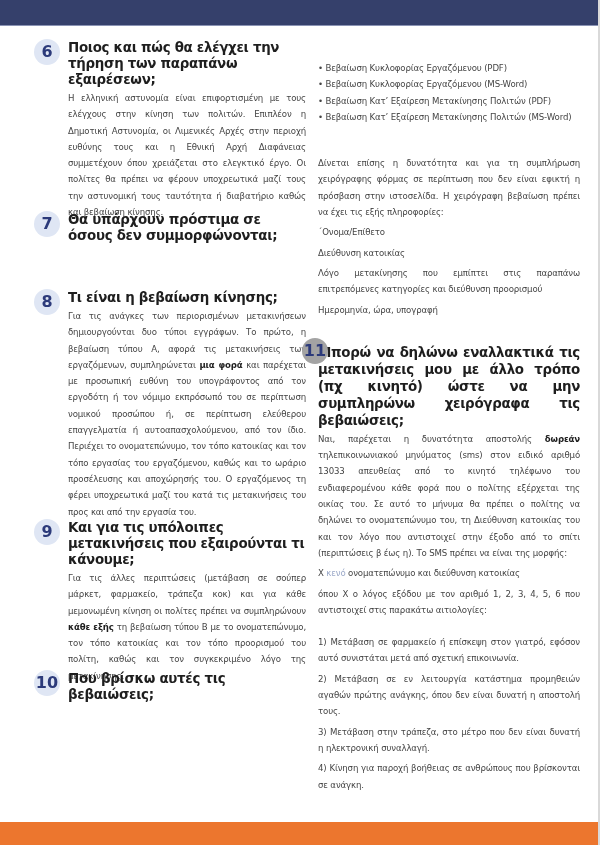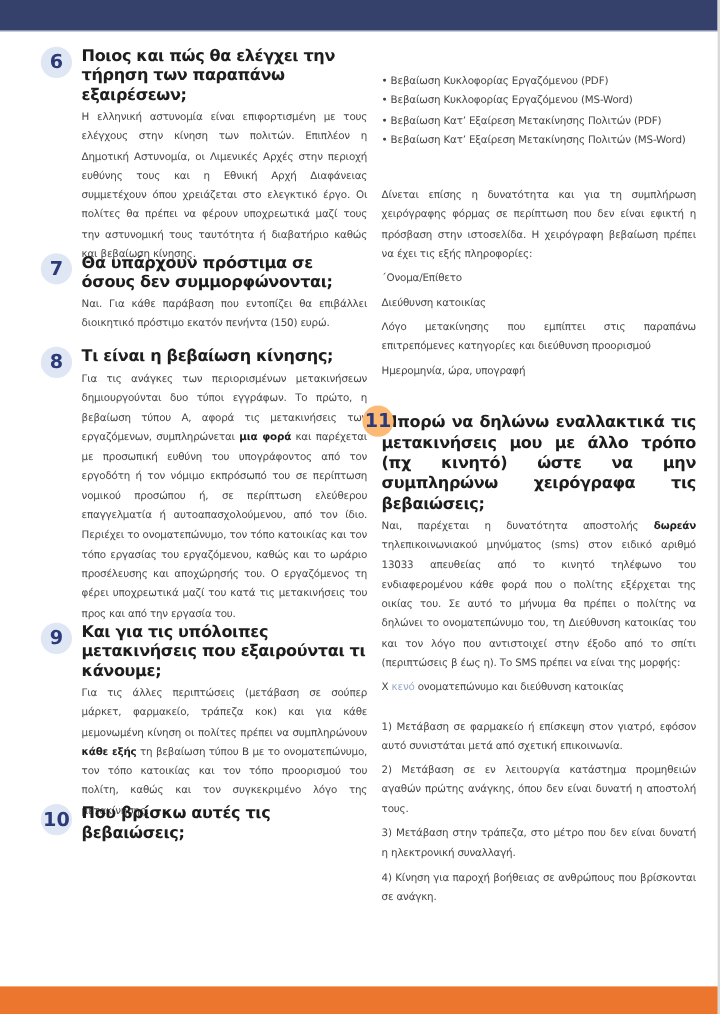--- a/index.html
+++ b/index.html
@@ -67,21 +67,20 @@
     <div class="sec-head">
       <h2 class="sec-title">Ποιος και πώς θα ελέγχει την τήρηση των παραπάνω εξαιρέσεων;</h2>
       <p class="p">Η ελληνική αστυνομία είναι επιφορτισμένη με τους ελέγχους στην κίνηση των πολιτών. Επιπλέον η Δημοτική Αστυνομία, οι Λιμενικές Αρχές στην περιοχή ευθύνης τους και η Εθνική Αρχή Διαφάνειας συμμετέχουν όπου χρειάζεται στο ελεγκτικό έργο. Οι πολίτες θα πρέπει να φέρουν υποχρεωτικά μαζί τους την αστυνομική τους ταυτότητα ή διαβατήριο καθώς και βεβαίωση κίνησης.</p>
     </div>
   </div>
 
   <div class="section" id="s7">
     <div class="num" style="background: rgb(223, 230, 244); color: rgb(44, 58, 122);">7</div>
     <div class="sec-head">
       <h2 class="sec-title">Θα υπάρχουν πρόστιμα σε όσους δεν συμμορφώνονται;</h2>
-      <p class="p">Ναι. Για κάθε παράβαση που εντοπίζει θα επιβάλλει διοικητικό πρόστιμο εκατόν πενήντα (150) ευρώ.</p>
     </div>
   </div>
 
   <div class="section" id="s8">
     <div class="num" style="background: rgb(223, 230, 244); color: rgb(44, 58, 122);">8</div>
     <div class="sec-head">
       <h2 class="sec-title">Τι είναι η βεβαίωση κίνησης;</h2>
       <p class="p"><span>Για τις ανάγκες των περιορισμένων μετακινήσεων δημιουργούνται δυο τύποι εγγράφων. Το πρώτο, η βεβαίωση τύπου Α, αφορά τις μετακινήσεις των εργαζόμενων, συμπληρώνεται </span><b>μια φορά</b><span> και παρέχεται με προσωπική ευθύνη του υπογράφοντος από τον εργοδότη ή τον νόμιμο εκπρόσωπό του σε περίπτωση νομικού προσώπου ή, σε περίπτωση ελεύθερου επαγγελματία ή αυτοαπασχολούμενου, από τον ίδιο. Περιέχει το ονοματεπώνυμο, τον τόπο κατοικίας και τον τόπο εργασίας  του εργαζόμενου, καθώς και το ωράριο προσέλευσης και αποχώρησής του. Ο εργαζόμενος τη φέρει υποχρεωτικά μαζί του κατά τις μετακινήσεις του προς και από την εργασία του.</span></p>
     </div>
   </div>
@@ -112,24 +111,25 @@
 
   <div class="right-block">
     <p class="p">Δίνεται επίσης η δυνατότητα και για τη συμπλήρωση χειρόγραφης φόρμας σε περίπτωση που δεν είναι εφικτή η πρόσβαση στην ιστοσελίδα. Η χειρόγραφη βεβαίωση πρέπει να έχει τις εξής πληροφορίες:</p>
     <p class="p field">΄Ονομα/Επίθετο</p>
     <p class="p field">Διεύθυνση κατοικίας</p>
     <p class="p field">Λόγο μετακίνησης που εμπίπτει στις παραπάνω επιτρεπόμενες κατηγορίες και διεύθυνση προορισμού</p>
     <p class="p field">Ημερομηνία, ώρα, υπογραφή</p>
   </div>
 
   <div class="s11">
-    <div class="num" style="background: #fdba74; color: rgb(44, 58, 122);">11</div>
+    <div class="num" style="background: #a3a3a3; color: rgb(44, 58, 122);">11</div>
     <h2 class="sec-title">Μπορώ να δηλώνω εναλλακτικά τις μετακινήσεις μου με άλλο τρόπο (πχ κινητό) ώστε να μην συμπληρώνω χειρόγραφα τις βεβαιώσεις;</h2>
     <p class="p"><span>Ναι, παρέχεται η δυνατότητα αποστολής </span><b>δωρεάν</b><span> τηλεπικοινωνιακού μηνύματος (sms) στον ειδικό αριθμό 13033 απευθείας από το κινητό τηλέφωνο του ενδιαφερομένου κάθε φορά που ο πολίτης εξέρχεται της οικίας του. Σε αυτό το μήνυμα θα πρέπει ο πολίτης να δηλώνει το ονοματεπώνυμο του, τη Διεύθυνση κατοικίας του και τον λόγο που αντιστοιχεί στην έξοδο από το σπίτι (περιπτώσεις β έως η).  Το SMS πρέπει να είναι της μορφής:</span></p>
     <p class="p field"><span>Χ</span> <span class="light">κενό</span><span> ονοματεπώνυμο και διεύθυνση κατοικίας</span></p>
+    <p class="p field">όπου Χ ο λόγος εξόδου με τον αριθμό 1, 2, 3, 4, 5, 6 που αντιστοιχεί στις παρακάτω αιτιολογίες:</p>
     <div class="gap"></div>
     <div class="reasons">
       <p class="p">1) Μετάβαση σε φαρμακείο ή επίσκεψη στον γιατρό, εφόσον αυτό συνιστάται μετά από σχετική επικοινωνία.</p>
       <p class="p">2) Μετάβαση σε εν λειτουργία κατάστημα προμηθειών αγαθών πρώτης ανάγκης, όπου δεν είναι δυνατή η αποστολή τους.</p>
       <p class="p">3) Μετάβαση στην τράπεζα, στο μέτρο που δεν είναι δυνατή η ηλεκτρονική συναλλαγή.</p>
       <p class="p">4) Κίνηση για παροχή βοήθειας σε ανθρώπους που βρίσκονται σε ανάγκη.</p>
     </div>
   </div>
 </div>
 

